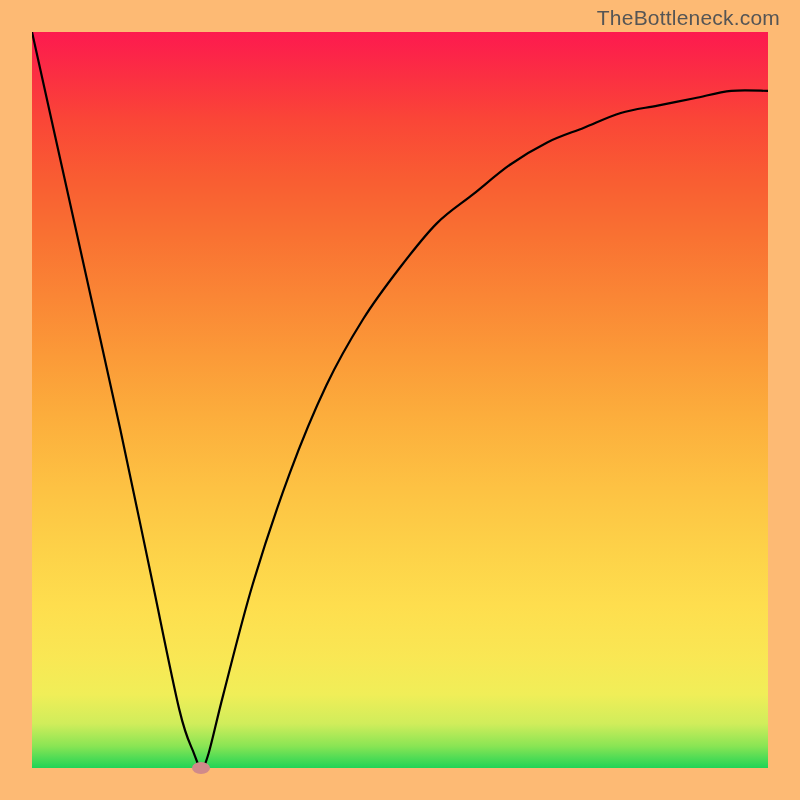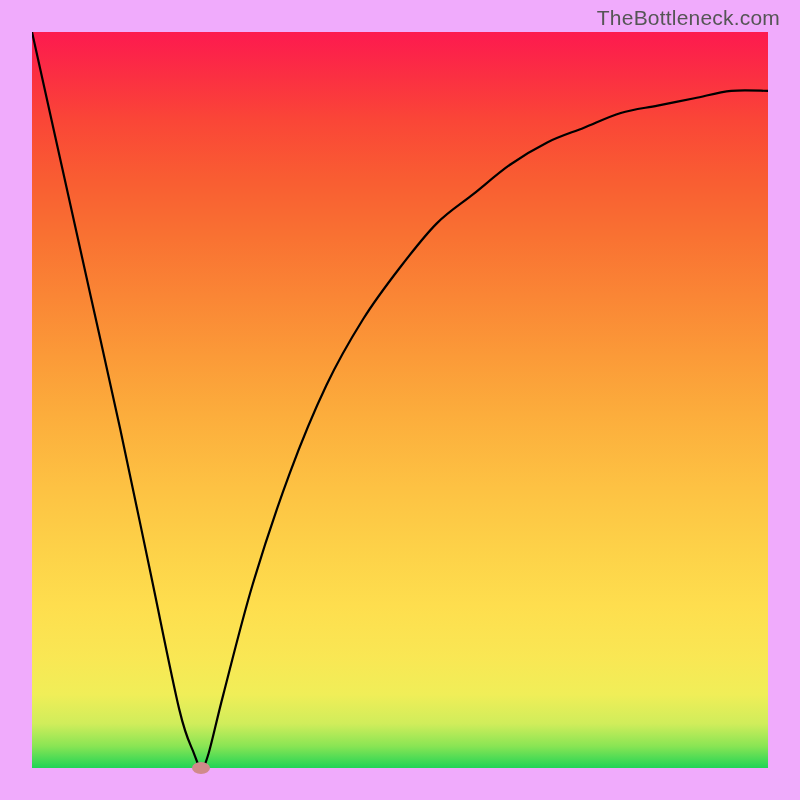--- a/index.html
+++ b/index.html
@@ -8,21 +8,21 @@
     width: 800px;
     height: 800px;
     overflow: hidden;
     background: #000;
     font-family: Arial, Helvetica, sans-serif;
   }
   .frame {
     position: relative;
     width: 800px;
     height: 800px;
-    background: #f0abfc;
+    background: #fdba74;
     text-align: right;
   }
   .plot-area {
     position: absolute;
     left: 32px;
     top: 32px;
     width: 736px;
     height: 736px;
     background: linear-gradient(to top,
       #20d456 0%,

